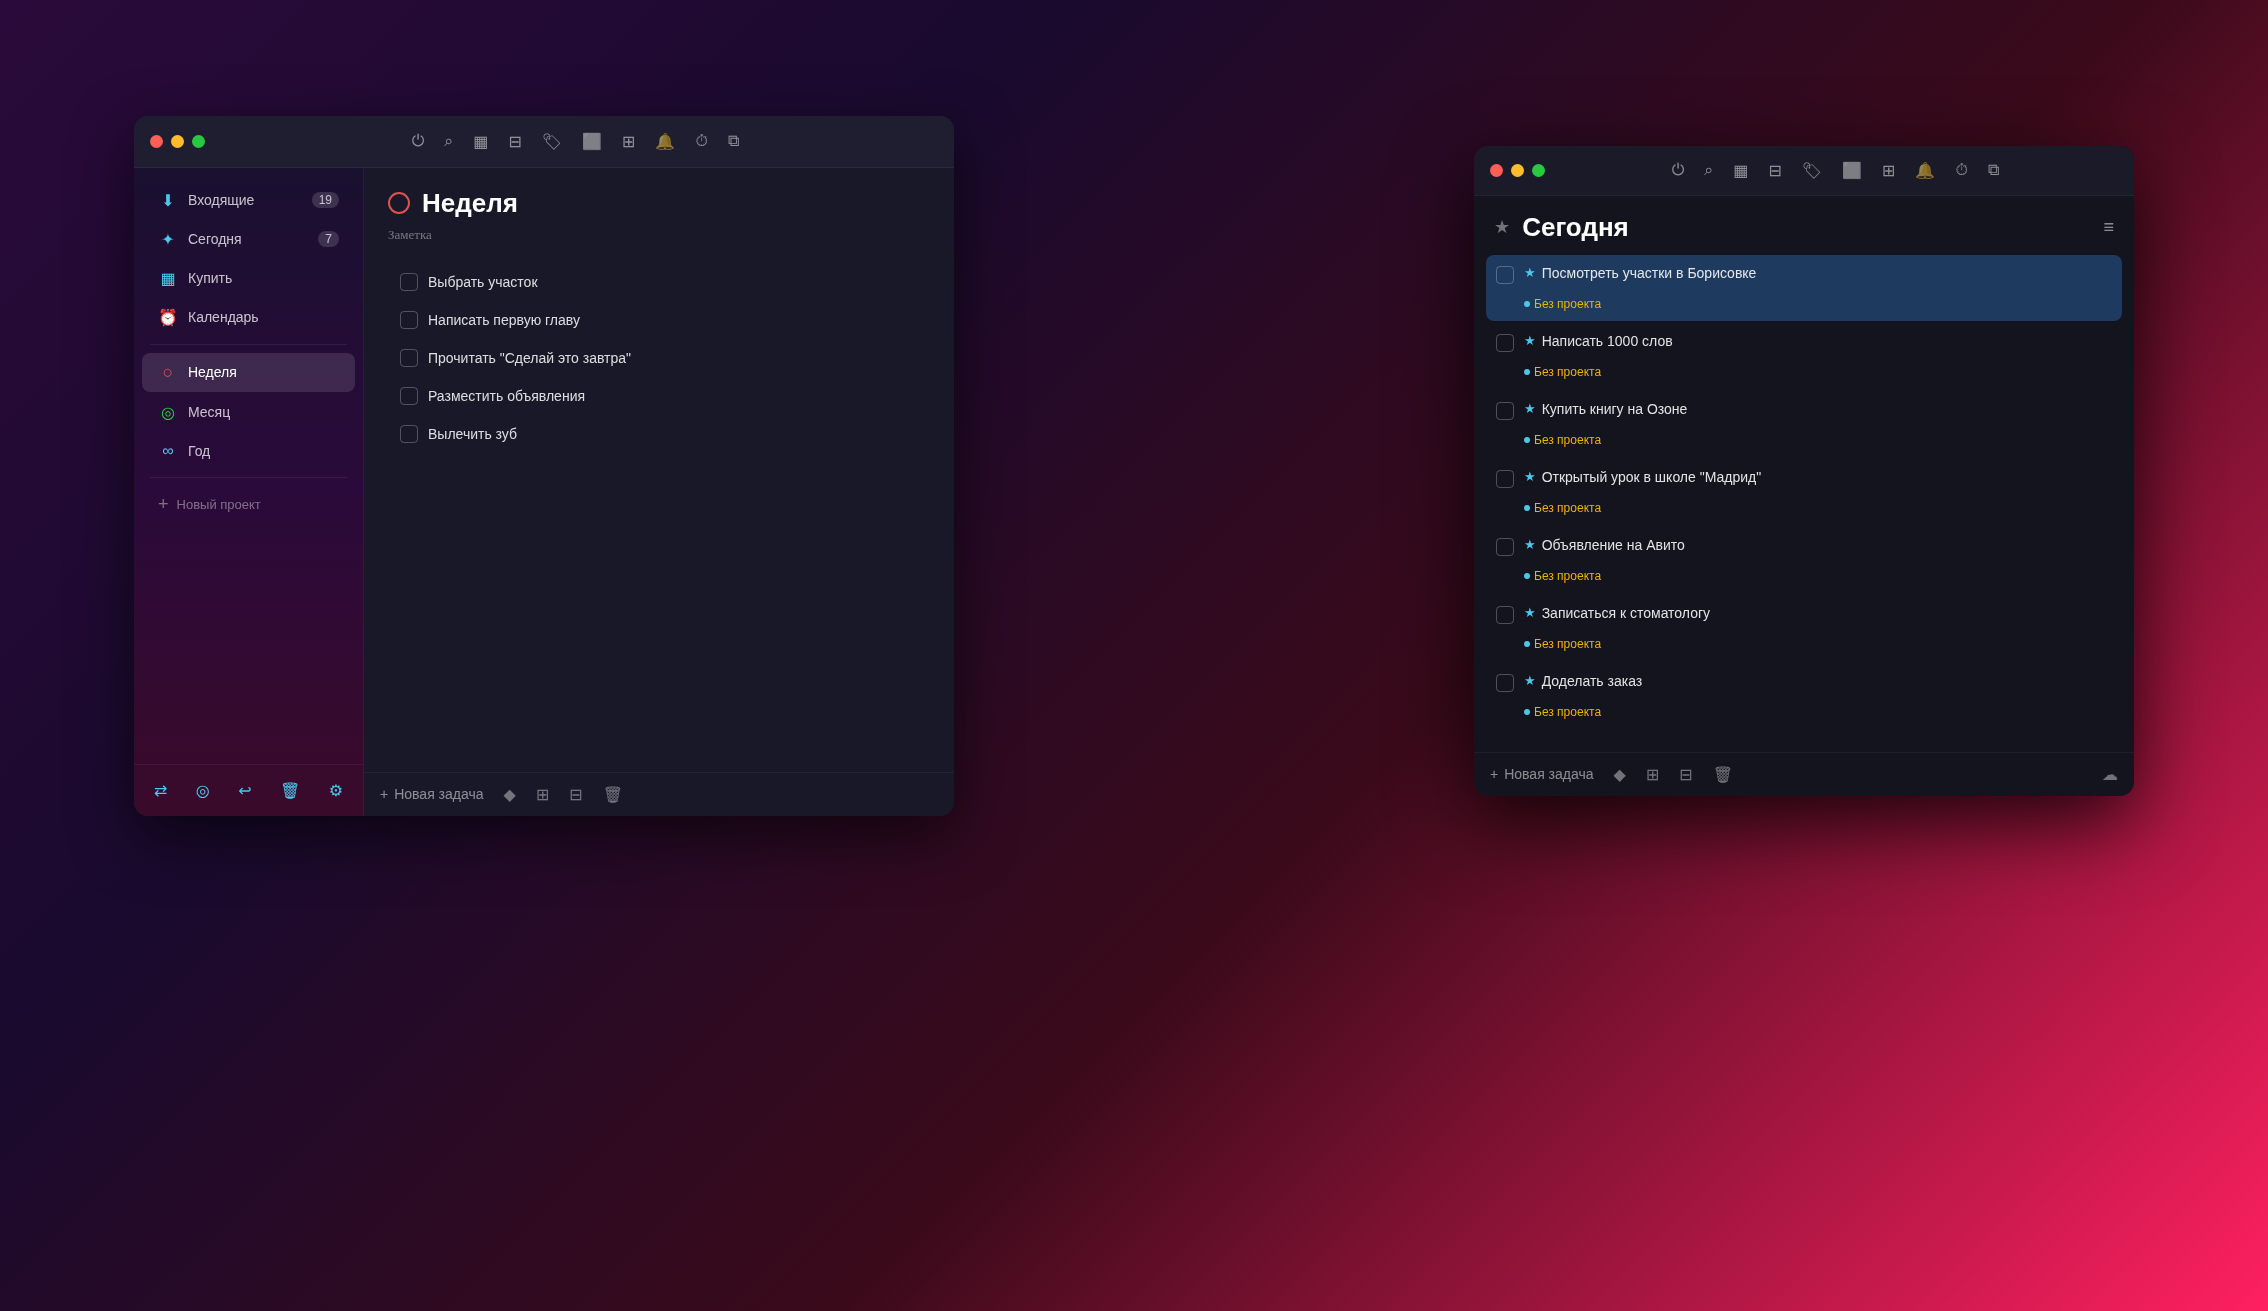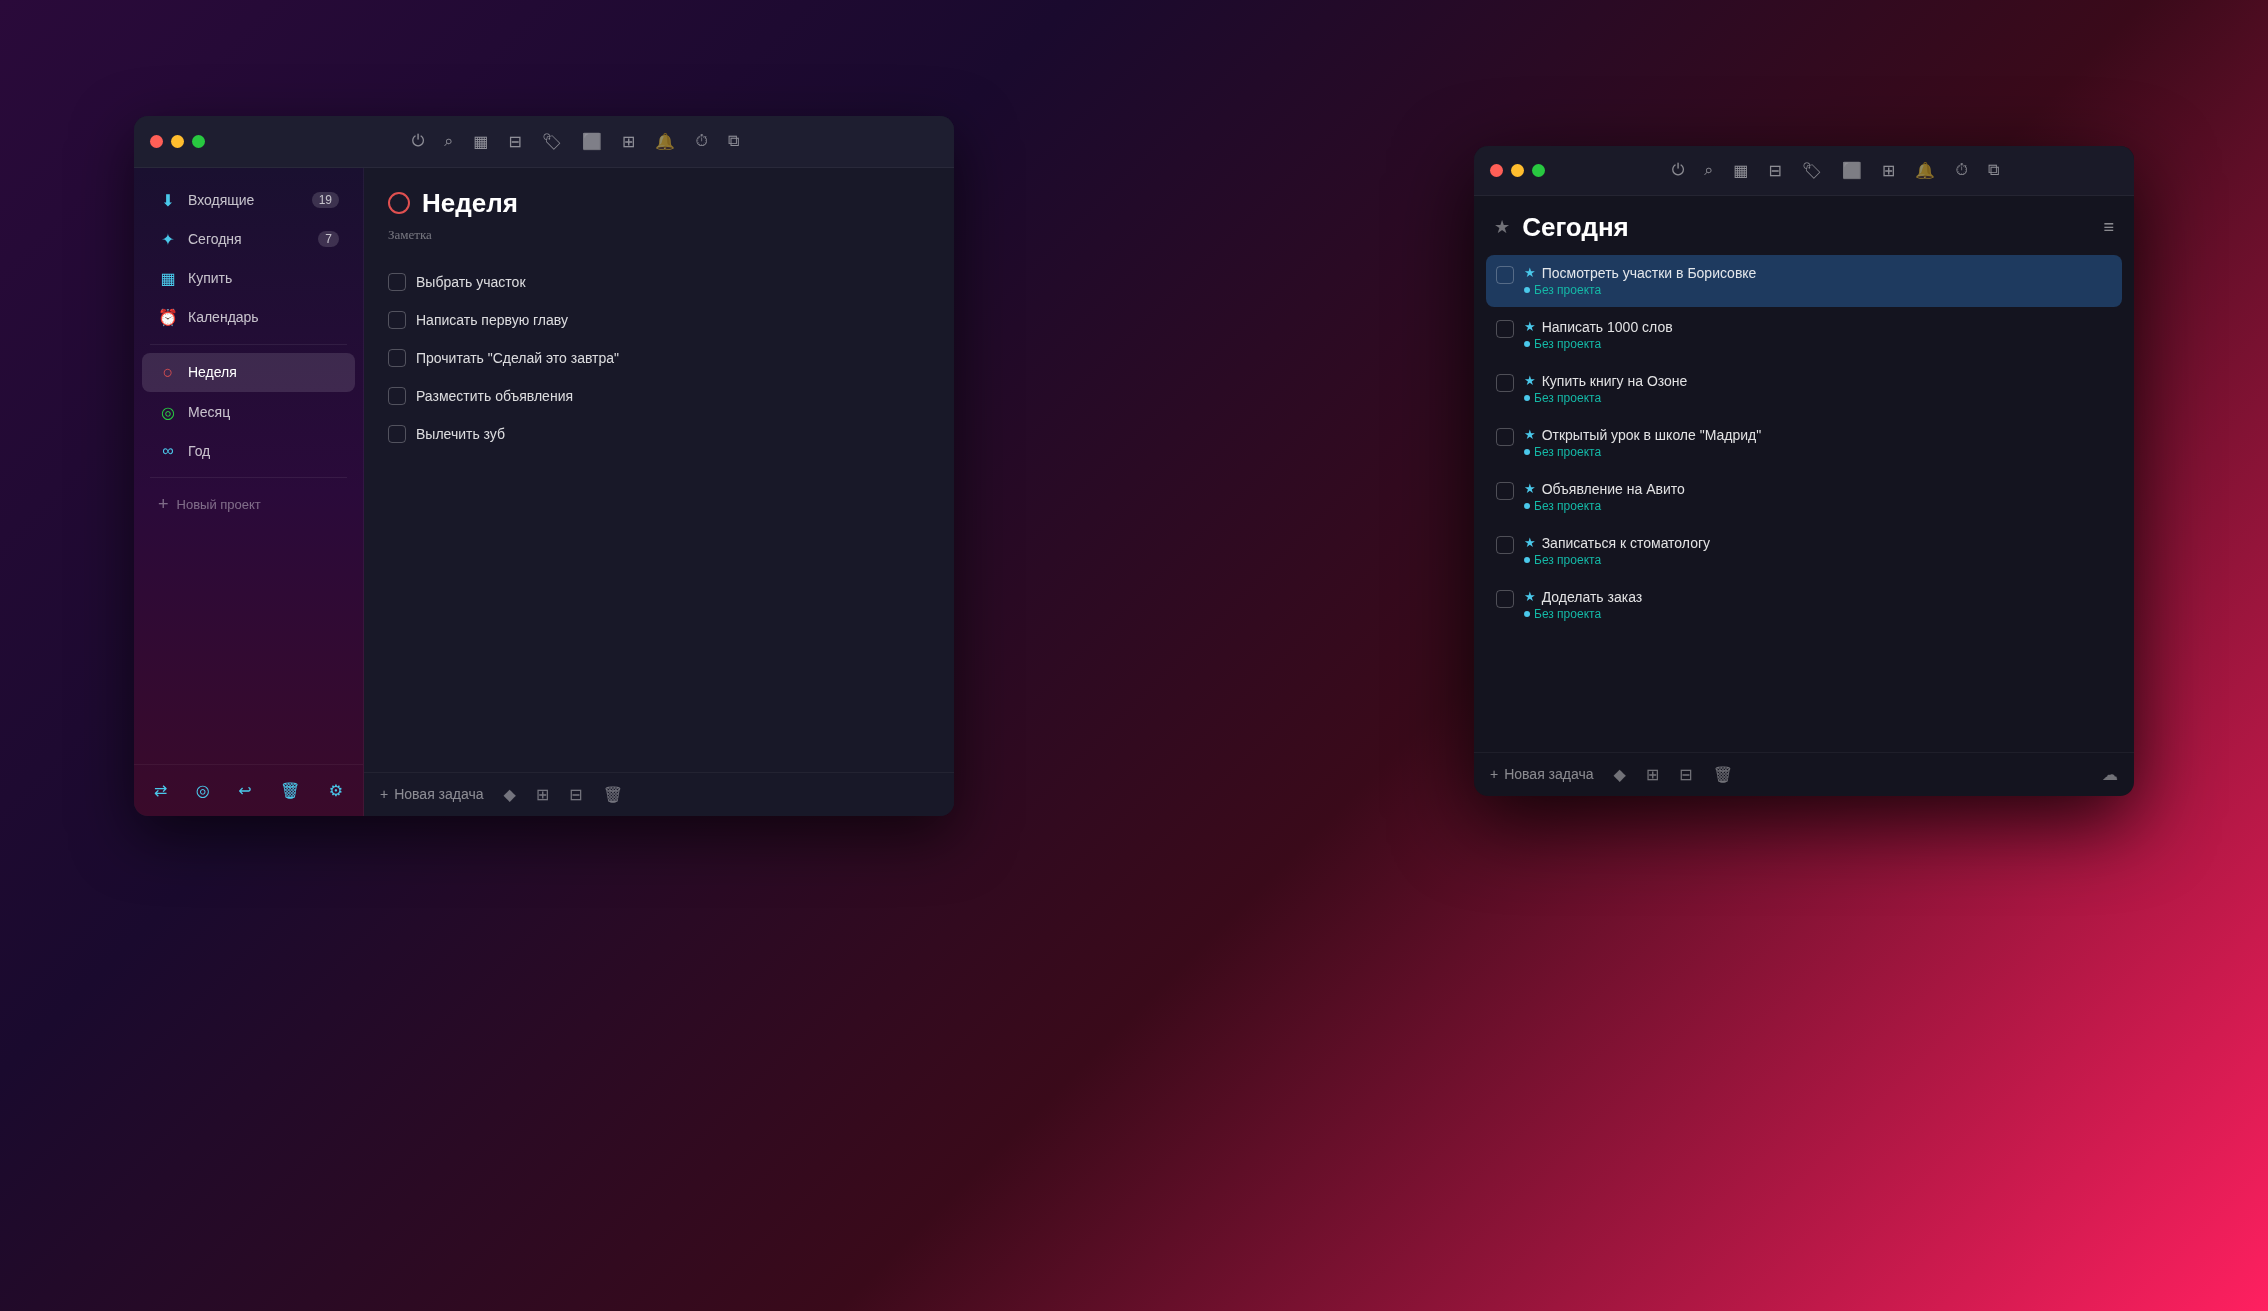--- a/index.html
+++ b/index.html
@@ -168,21 +168,21 @@
     }
     .content-subtitle {
       padding: 0 24px 12px;
       color: rgba(255,255,255,0.4);
       font-size: 13px;
       font-family: Liberation Serif, serif;
     }
     .task-list {
       flex: 1;
       overflow-y: auto;
-      padding: 8px 16px;
+      padding: 8px 28px;
     }
     .task-item {
       display: flex;
       align-items: center;
       gap: 10px;
       padding: 10px 8px;
       cursor: pointer;
       border-radius: 6px;
     }
     .task-checkbox {
@@ -301,22 +301,22 @@
       gap: 6px;
       color: rgba(255,255,255,0.88);
       font-size: 14px;
     }
     .task-star {
       color: #4ac8ea;
       font-size: 13px;
     }
     .second-task-project {
       font-size: 12px;
-      color: #14b8a6;
-      margin-top: 2px;
+      color: #eab308;
+      margin-top: 16px;
       display: flex;
       align-items: center;
       gap: 4px;
     }
     .project-dot {
       width: 6px;
       height: 6px;
       border-radius: 50%;
       background: #4ac8ea;
       display: inline-block;

